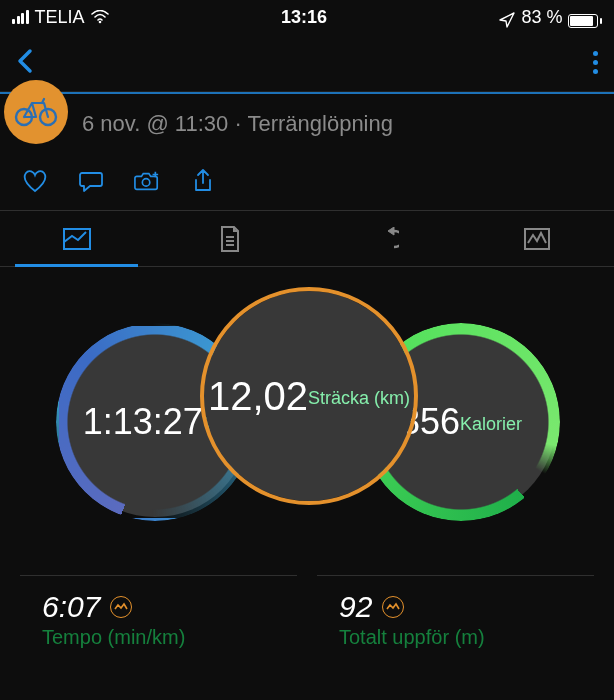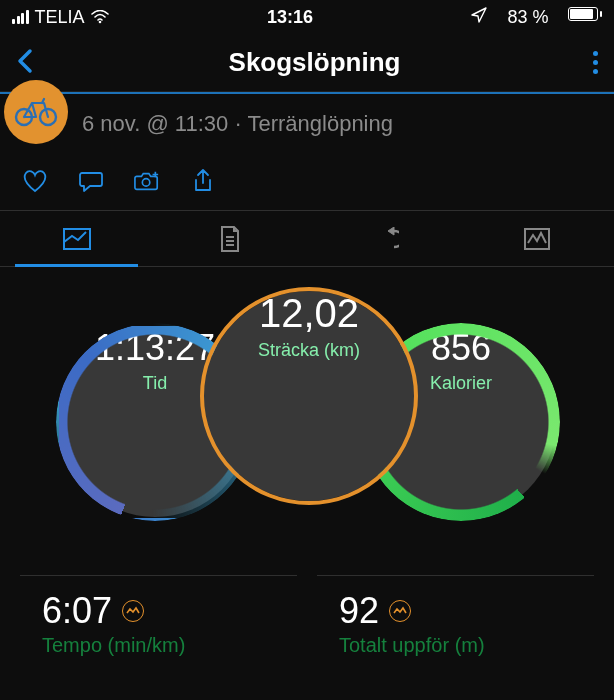--- a/index.html
+++ b/index.html
@@ -16,21 +16,21 @@
   .status-bar {
     height: 34px;
     display: flex;
     align-items: center;
     justify-content: space-between;
     padding: 12px 12px;
     font-size: 18px;
     font-weight: 500;
   }
   .status-left { display: flex; align-items: center; gap: 6px; }
-  .status-right { display: flex; align-items: flex-start; gap: 20px; }
+  .status-right { display: flex; align-items: flex-end; gap: 6px; }
   .signal-bars { display: flex; align-items: flex-end; gap: 1.5px; }
   .signal-bars span { width: 3px; background: #fff; border-radius: 1px; }
   .battery { display: inline-flex; align-items: center; }
   .battery-body { width: 30px; height: 14px; border: 1.5px solid #fff; border-radius: 3px; position: relative; }
   .battery-body::after { content:""; position:absolute; left:1px; top:1px; bottom:1px; width: 80%; background:#fff; border-radius:1px; }
   .battery-tip { width: 2px; height: 6px; background: #fff; margin-left: 1.5px; border-radius: 1px; }
 
   
   .nav-bar {
     height: 58px;
@@ -100,22 +100,23 @@
   .circles {
     position:relative;
     height: 290px;
     margin-top: 10px;
   }
   .circle {
     position:absolute;
     border-radius: 50%;
     background: #383838;
     display:flex;
-    flex-direction:column;
+    flex-direction:row;
     align-items:center;
+    justify-content:center;
   }
   .circle-ring {
     position:absolute;
     border-radius:50%;
   }
   .c-left { width: 190px; height: 190px; left: 60px; top: 50px; }
   .c-left .circle-ring { inset:-4px; border:3px solid transparent; background: conic-gradient(from 200deg, #5B6BBF, #3B6BC5, #3BA6D5, transparent 95%); -webkit-mask: radial-gradient(circle, transparent 62%, #000 63%); mask: radial-gradient(circle, transparent 62%, #000 63%);}
   .c-center { width: 210px; height: 210px; left: 204px; top: 14px; z-index:2; }
   .c-center .circle-ring { inset:-4px; border:4px solid #E4912C; }
   .c-right { width: 190px; height: 190px; left: 366px; top: 50px; }
@@ -131,21 +132,21 @@
     margin-top: 8px;
   }
   .stat {
     flex:1;
     padding: 14px 22px;
     border-top:1px solid #2f2f2f;
   }
   .stat:first-child { margin-right:10px; margin-left:20px; }
   .stat:last-child { margin-left:10px; margin-right:20px; }
   .stat-top { display:flex; align-items:center; gap:10px; }
-  .stat-value { font-size: 36px; font-weight:400; }
+  .stat-value { font-size: 30px; font-weight:400;font-style:italic; }
   .stat-label { color:#15803d; font-size:20px; margin-top:2px; }
   .spark-badge {
     width:22px; height:22px; border:1.6px solid #E4912C; border-radius:50%;
     display:flex; align-items:center; justify-content:center;
   }
 </style>
 </head>
 <body>
 
 <div class="status-bar">
@@ -174,21 +175,20 @@
     </span>
   </div>
 </div>
 
 <div class="nav-bar">
   <div class="nav-back">
     <svg width="20" height="28" viewBox="0 0 20 28">
         <path d="M14 4 L4 14 L14 24" stroke="#228DE4" stroke-width="3.5" fill="none" stroke-linecap="round" stroke-linejoin="round"></path>
       </svg>
   </div>
-  <div class="nav-title">Skogslöpning</div>
   <div class="nav-more">
     <span></span>
       <span></span>
       <span></span>
   </div>
 </div>
 
 <div class="accent-line"></div>
 
 <div class="activity-header">

